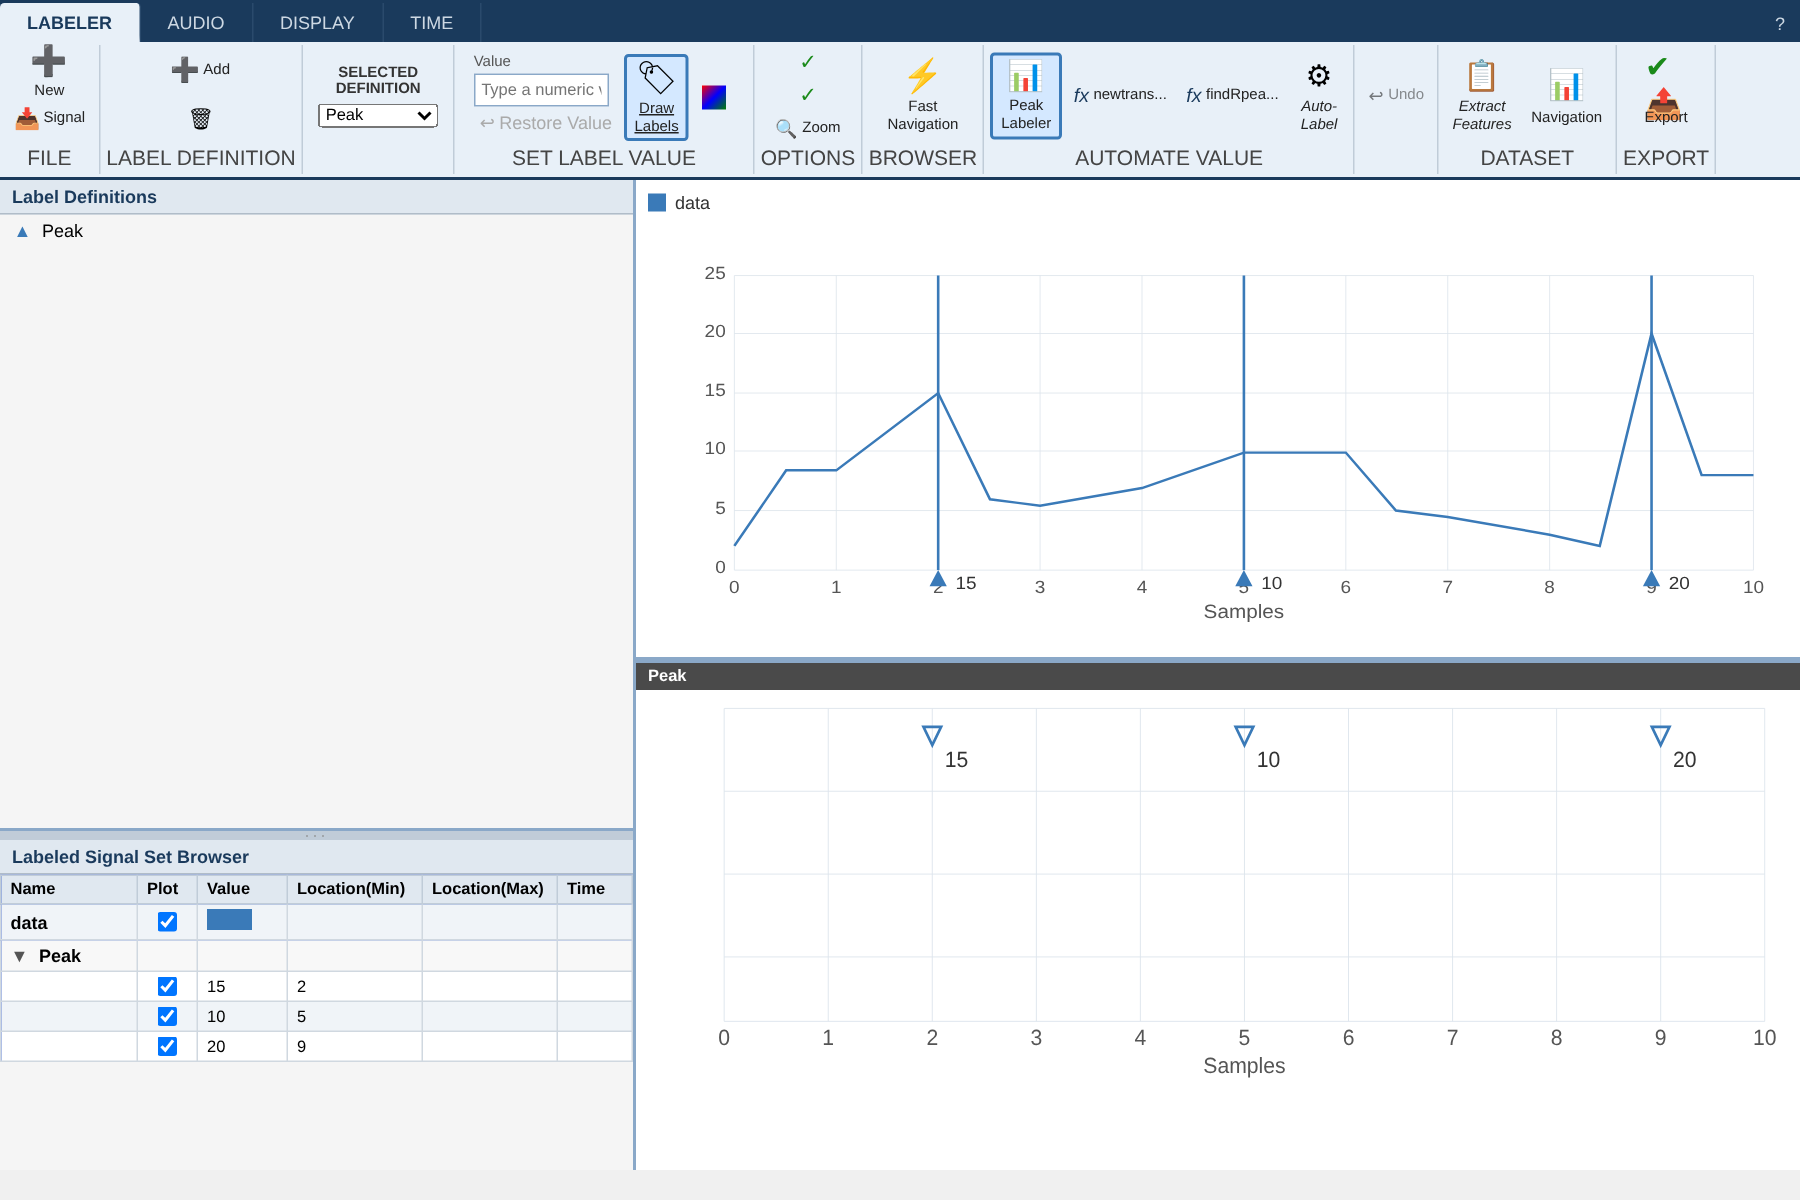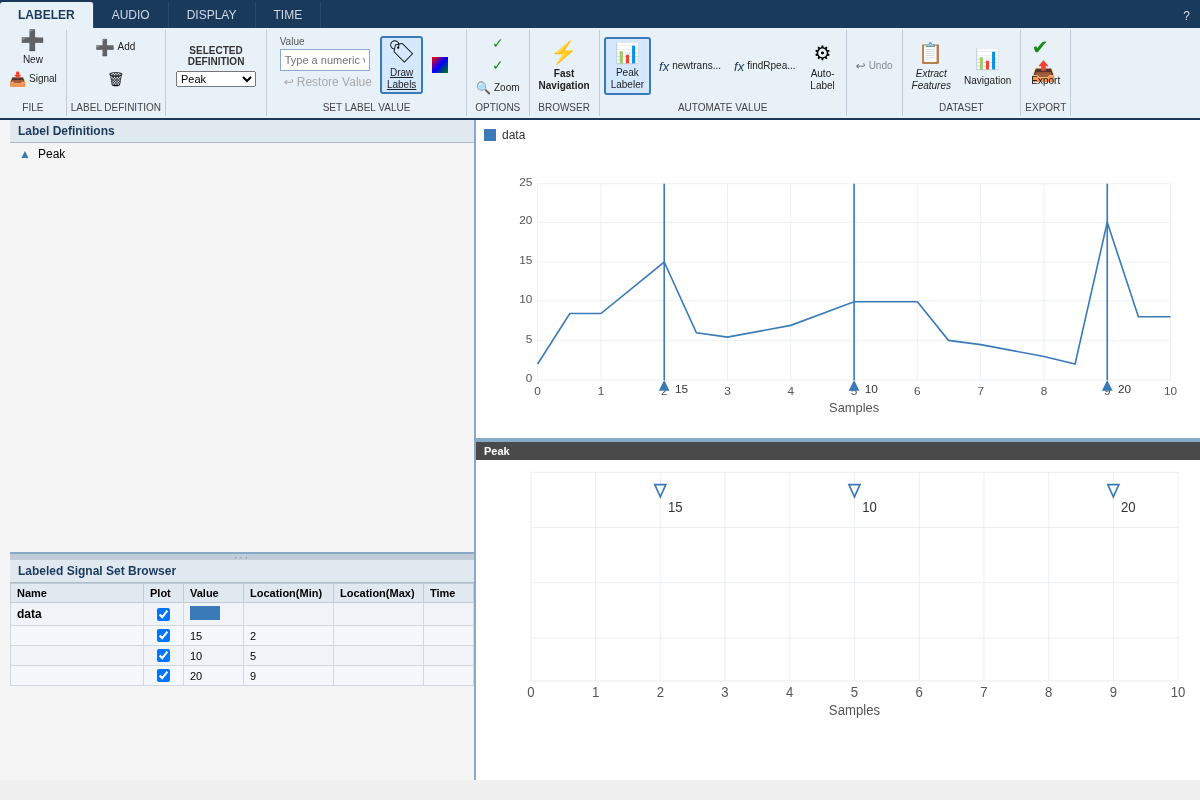--- a/index.html
+++ b/index.html
@@ -54,21 +54,21 @@
       padding: 2px 4px;
       min-width: 50px;
     }
     .ribbon-group-content {
       display: flex;
       align-items: flex-start;
       flex: 1;
       gap: 2px;
     }
     .ribbon-group-label {
-      font-size: 10px;
+      font-size: 14px;
       color: #444;
       padding: 2px 0 1px 0;
       text-align: center;
       width: 100%;
     }
     .ribbon-btn {
       display: flex;
       flex-direction: column;
       align-items: center;
       justify-content: center;
@@ -146,26 +146,25 @@
     }
 
     
     .main-layout {
       display: flex;
       height: calc(800px - 28px - 92px - 20px);
     }
 
     
     .left-panel {
-      width: 476px;
+      width: 424px;
       display: flex;
       flex-direction: column;
       border-right: 2px solid #8aa8c8;
       background: #f5f5f5;
-      padding-left: 10px;
     }
     .left-top {
       flex: 1;
       border-bottom: 2px solid #8aa8c8;
       overflow: hidden;
     }
     .panel-header {
       background: #e0e8f0;
       border-bottom: 1px solid #b0bcc8;
       padding: 4px 8px;
@@ -400,21 +399,21 @@
         </div>
       </div>
     </div>
     <div class="ribbon-group-label">OPTIONS</div>
   </div>
 
   <div class="ribbon-group">
     <div class="ribbon-group-content" style="height:62px;align-items:center;">
       <div class="ribbon-btn" style="height:58px;">
         <div class="ribbon-icon" style="font-size:22px;">⚡</div>
-        <span class="ribbon-btn-label" style="white-space:pre-line;text-align:center;font-weight:bold;">Fast
+        <span class="ribbon-btn-label" style="white-space:pre-line;text-align:center;">Fast
 Navigation</span>
       </div>
     </div>
     <div class="ribbon-group-label">BROWSER</div>
   </div>
 
   <div class="ribbon-group" style="min-width:180px;">
     <div class="ribbon-group-content" style="height:62px;align-items:center;gap:3px;">
       <div class="ribbon-btn active" style="height:58px;background:#d4e8ff;border:2px solid #3a7ab8;">
         <div class="ribbon-icon" style="font-size:20px;">📊</div>
@@ -428,21 +427,21 @@
         </div>
       </div>
       <div class="ribbon-btn" style="height:28px;min-width:55px;">
         <div style="display:flex;align-items:center;gap:3px;">
           <span style="font-style:italic;font-size:13px;color:#1a3a5c;">fx</span>
           <span class="ribbon-btn-label">findRpea...</span>
         </div>
       </div>
       <div class="ribbon-btn" style="height:58px;">
         <div class="ribbon-icon" style="font-size:20px;">⚙</div>
-        <span class="ribbon-btn-label" style="white-space:pre-line;text-align:center;">Auto-
+        <span class="ribbon-btn-label" style="white-space:pre-line;text-align:center;font-style:italic;">Auto-
 Label</span>
       </div>
     </div>
     <div class="ribbon-group-label">AUTOMATE VALUE</div>
   </div>
 
   <div class="ribbon-group">
     <div class="ribbon-group-content" style="height:62px;align-items:center;">
       <div class="ribbon-btn" style="height:28px;min-width:45px;opacity:0.5;">
         <div style="display:flex;align-items:center;gap:3px;">
@@ -517,20 +516,31 @@
                   </div>
               </td>
               <td>
                 <div class="color-swatch"></div>
               </td>
               <td></td>
               <td></td>
               <td></td>
             </tr>
 
+            <tr class="peak-row">
+              <td>
+                <span class="expand-arrow">▼</span>
+                <strong>Peak</strong>
+              </td>
+              <td></td>
+              <td></td>
+              <td></td>
+              <td></td>
+              <td></td>
+            </tr>
 
             <tr class="value-row">
               <td></td>
               <td>
                 <div class="checkbox-cell">
                     <input type="checkbox" checked="" style="">
                   </div>
               </td>
               <td>15</td>
               <td>2</td>

